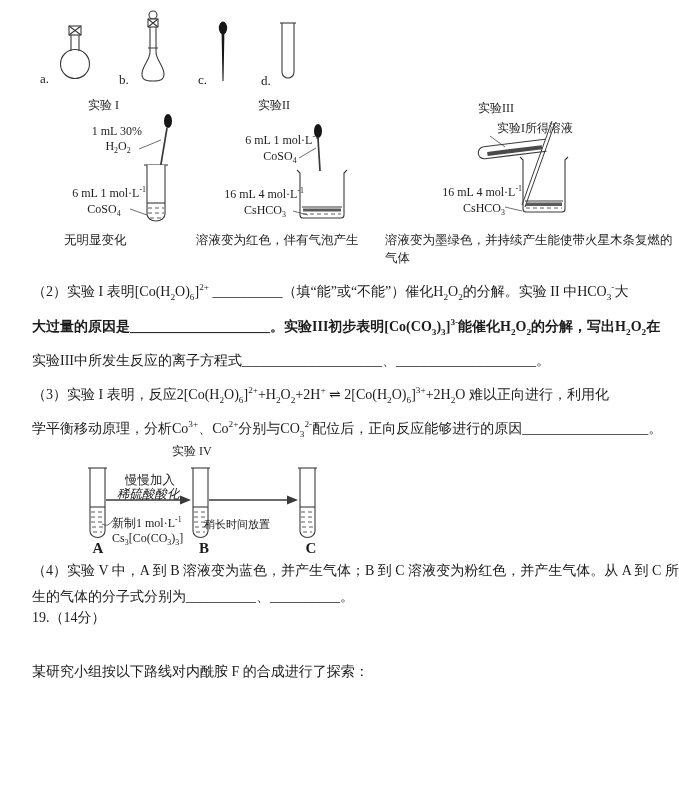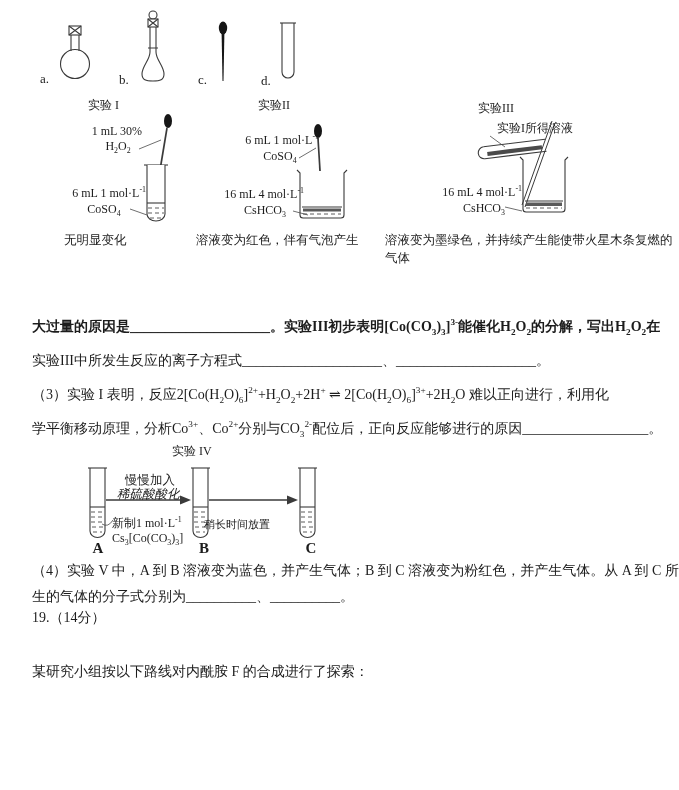--- a/index.html
+++ b/index.html
@@ -105,20 +105,21 @@
     <line class="lead" x1="85" y1="92" x2="102" y2="96"></line>
   </svg>
   <span class="abs dlabel" style="left:460px;top:121px;margin-left:37px;">实验I所得溶液</span>
   <span class="abs dlabel r" style="left:440px;top:185px;width:82px;">16 mL 4 mol·L<sup>-1</sup></span>
   <span class="abs dlabel c" style="left:454px;top:201px;width:60px;">CsHCO<sub>3</sub></span>
 
   <span class="abs cap" style="left:32px;top:231px;margin-left:32px;">无明显变化</span>
   <span class="abs cap" style="left:385px;top:231px;width:292px;">溶液变为墨绿色，并持续产生能使带火星木条复燃的气体</span>
   <span class="abs cap" style="left:196px;top:231px;">溶液变为红色，伴有气泡产生</span>
 
+  <div class="abs qline" style="left:32px;top:281px;">（2）实验 I 表明[Co(H<sub>2</sub>O)<sub>6</sub>]<sup>2+</sup> __________（填“能”或“不能”）催化H<sub>2</sub>O<sub>2</sub>的分解。实验 II 中HCO<sub>3</sub><sup>-</sup>大</div>
   <div class="abs qline" style="left:32px;top:316px;font-weight:bold;">大过量的原因是____________________。实验III初步表明[Co(CO<sub>3</sub>)<sub>3</sub>]<sup>3-</sup>能催化H<sub>2</sub>O<sub>2</sub>的分解，写出H<sub>2</sub>O<sub>2</sub>在</div>
   <div class="abs qline" style="left:32px;top:350px;">实验III中所发生反应的离子方程式____________________、____________________。</div>
 
   <div class="abs qline" style="left:32px;top:384px;">（3）实验 I 表明，反应2[Co(H<sub>2</sub>O)<sub>6</sub>]<sup>2+</sup>+H<sub>2</sub>O<sub>2</sub>+2H<sup>+</sup> ⇌ 2[Co(H<sub>2</sub>O)<sub>6</sub>]<sup>3+</sup>+2H<sub>2</sub>O 难以正向进行，利用化</div>
   <div class="abs qline" style="left:32px;top:418px;">学平衡移动原理，分析Co<sup>3+</sup>、Co<sup>2+</sup>分别与CO<sub>3</sub><sup>2-</sup>配位后，正向反应能够进行的原因__________________。</div>
 
   <span class="abs exp-title" style="left:172px;top:443px;">实验 IV</span>
   <svg class="abs" style="left:85px;top:460px;" width="245" height="85" viewBox="0 0 245 85">
 
     <path class="gl" d="M3,8 H22"></path>

